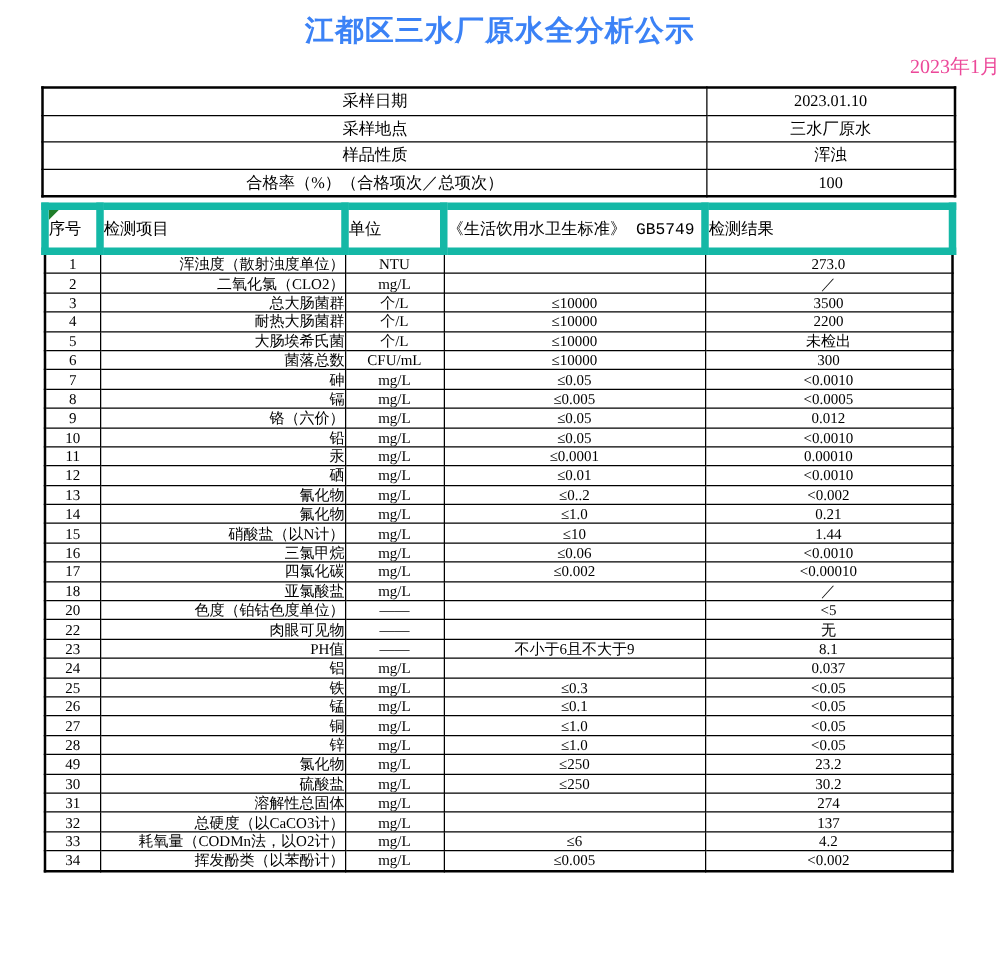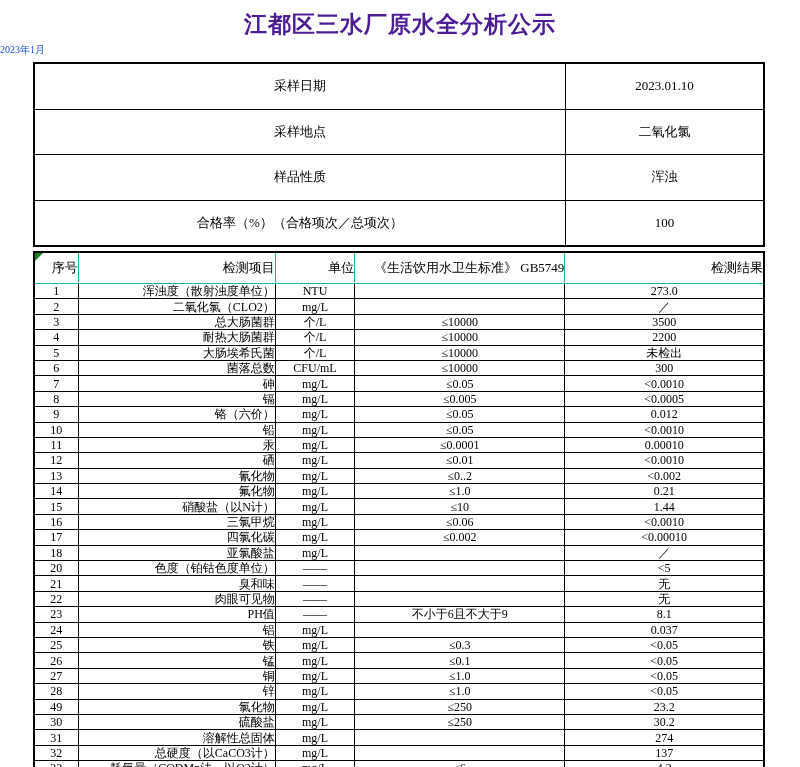--- a/index.html
+++ b/index.html
@@ -9,54 +9,55 @@
     color:#000;
   }
   .page{position:relative;width:800px;height:767px;}
   .title{
     text-align:center;
     padding-top:9px;
     font-family:"Liberation Sans","DejaVu Sans",sans-serif;
     font-weight:bold;
     font-size:23px;
     letter-spacing:1px;
-    color:#4c1d95;
+    color:#3b82f6;
   }
   .subtitle{
-    text-align:left;
-    font-size:10px;
+    text-align:right;
+    font-size:16px;
     margin-top:3px;
-    color:#1d4ed8;
+    color:#ec4899;
   }
   table{
     border-collapse:collapse;
     table-layout:fixed;
     margin-left:33px;
     width:732px;
   }
   .info-table{margin-top:5px;border:2px solid #000;}
   .info-table td{
     border:1px solid #000;
     height:20.5px;
-    padding:12px;
+    padding:0;
     text-align:center;
     font-size:13px;
     white-space:nowrap;
     overflow:hidden;
   }
   .main-table{margin-top:4px;border:2px solid #000;}
   .main-table th{
-    border:1px solid #14b8a6;
+    border:6px solid #14b8a6;
     height:30px;
     padding:0;
     font-weight:normal;
     font-size:13px;
-    text-align:right;
+    text-align:left;
     white-space:nowrap;
     overflow:hidden;
+    font-family:Liberation Mono, monospace;
   }
   .main-table td{
     border:1px solid #000;
     height:14.4px;
     padding:0;
     font-size:12px;
     line-height:1;
     text-align:center;
     white-space:nowrap;
     overflow:hidden;
@@ -84,21 +85,21 @@
         <col style="width:530px">
         <col style="width:198px">
       </colgroup>
     <tbody>
         <tr>
           <td>采样日期</td>
           <td>2023.01.10</td>
         </tr>
         <tr>
           <td>采样地点</td>
-          <td>二氧化氯</td>
+          <td>三水厂原水</td>
         </tr>
         <tr>
           <td>样品性质</td>
           <td>浑浊</td>
         </tr>
         <tr>
           <td>合格率（%）（合格项次／总项次）</td>
           <td>100</td>
         </tr>
       </tbody>
@@ -252,27 +253,20 @@
           <td class="c4">／</td>
         </tr>
         <tr>
           <td class="c0">20</td>
           <td class="c1">色度（铂钴色度单位）</td>
           <td class="c2">——</td>
           <td class="c3"></td>
           <td class="c4">&lt;5</td>
         </tr>
         <tr>
-          <td class="c0">21</td>
-          <td class="c1">臭和味</td>
-          <td class="c2">——</td>
-          <td class="c3"></td>
-          <td class="c4">无</td>
-        </tr>
-        <tr>
           <td class="c0">22</td>
           <td class="c1">肉眼可见物</td>
           <td class="c2">——</td>
           <td class="c3"></td>
           <td class="c4">无</td>
         </tr>
         <tr>
           <td class="c0">23</td>
           <td class="c1">PH值</td>
           <td class="c2">——</td>
@@ -342,16 +336,23 @@
           <td class="c3"></td>
           <td class="c4">137</td>
         </tr>
         <tr>
           <td class="c0">33</td>
           <td class="c1">耗氧量（CODMn法，以O2计）</td>
           <td class="c2">mg/L</td>
           <td class="c3">≤6</td>
           <td class="c4">4.2</td>
         </tr>
+        <tr>
+          <td class="c0">34</td>
+          <td class="c1">挥发酚类（以苯酚计）</td>
+          <td class="c2">mg/L</td>
+          <td class="c3">≤0.005</td>
+          <td class="c4">&lt;0.002</td>
+        </tr>
       </tbody>
   </table>
 
 </div>
 
 </body></html>

